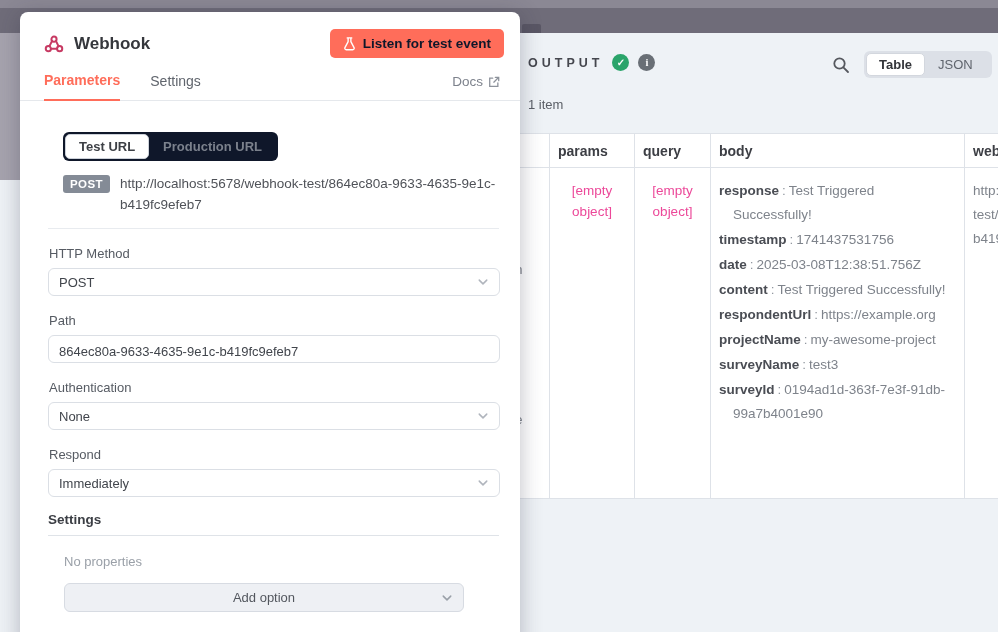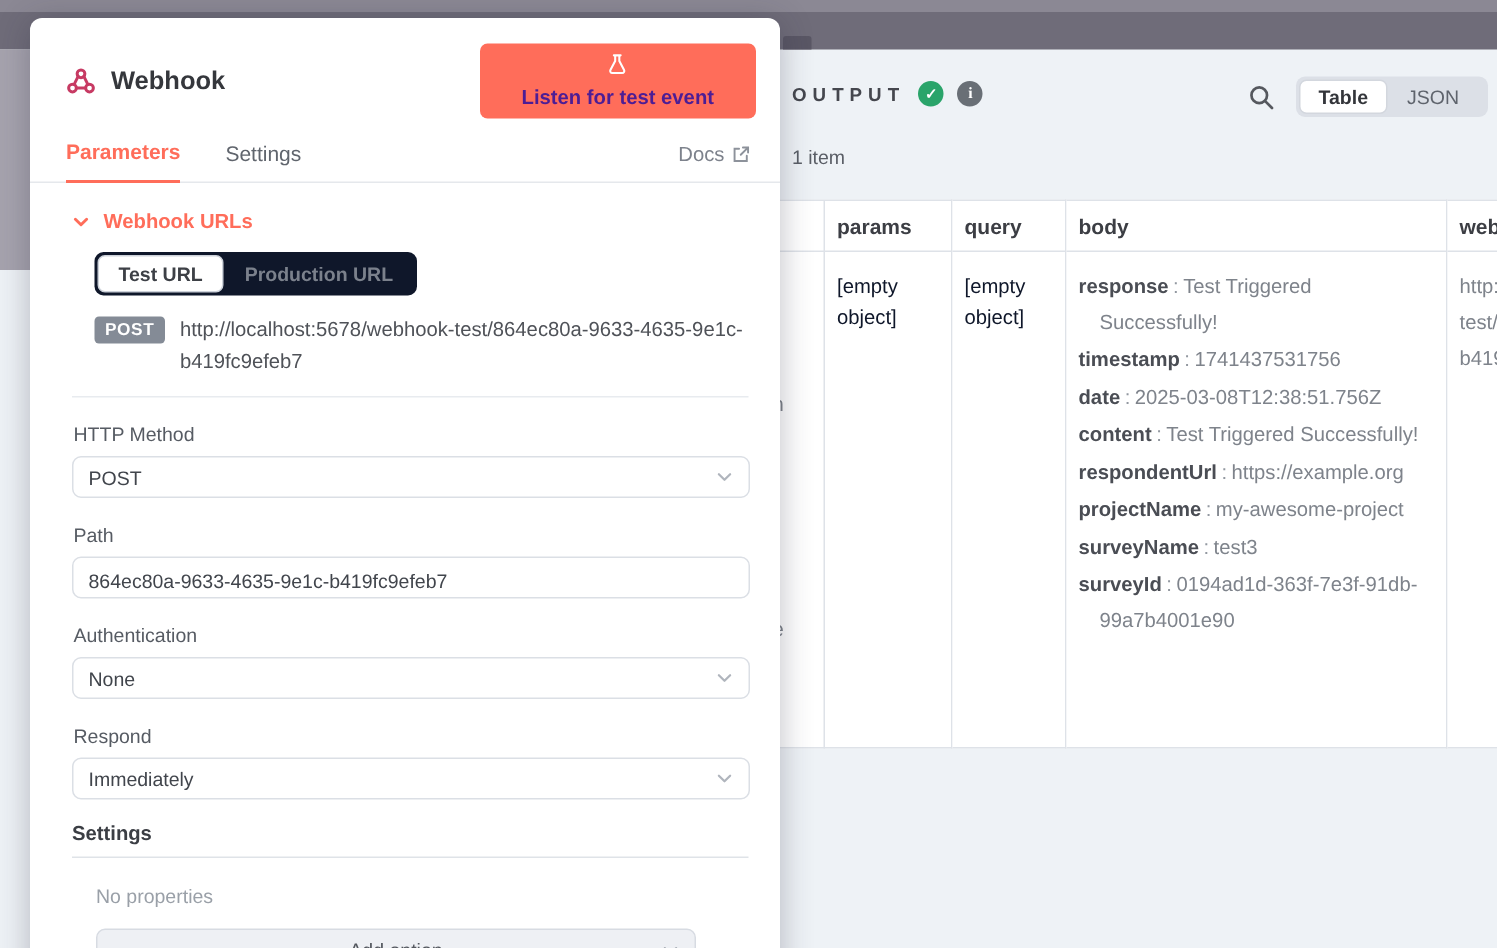--- a/index.html
+++ b/index.html
@@ -30,36 +30,36 @@
   .tbl { position:absolute; left:2px; top:100px; display:flex; flex-direction:column; }
   .trow { display:flex; }
   .tcell { border-right:1px solid #dee2e8; background:#fff; }
   .th { border-top:1px solid #dee2e8; border-bottom:1px solid #dee2e8; font-size:14px; font-weight:bold; color:#3c3e44; padding:9px 8px 8px 8px; }
   .td { padding:11px 8px; font-size:13.5px; line-height:24px; height:331px; border-bottom:1px solid #dee2e8; overflow:hidden; }
   .col-headers { width:40px; border-left:1px solid #dee2e8; position:relative; }
   .col-params { width:85px; }
   .col-query { width:76px; }
   .col-body { width:254px; }
   .col-webhookurl { width:250px; }
-  .empty-obj { color:#0f172a; line-height:21px; padding-top:1px; }
+  .empty-obj { color:#ec4899; line-height:21px; padding-top:1px;text-align:center; }
   .kv { padding-left:14px; text-indent:-14px; overflow-wrap:break-word; margin-bottom:1px; color:#7e838b; }
   .kv .k { font-weight:bold; color:#4a4d54; }
   .kv .sep { color:#9298a0; margin:0 3px; }
   .frag { position:absolute; left:4px; font-size:13.5px; color:#7e838b; }
   .frag-1 { top:90px; }
   .frag-2 { top:240px; }
   .url-line { white-space:nowrap; color:#7e838b; }
 
   
   .modal { position:absolute; left:20px; top:12px; width:500px; height:640px; background:#fff;
     border-radius:8px 8px 0 0; box-shadow:0 3px 22px rgba(40,40,60,.30); z-index:5; }
   .m-head { display:flex; align-items:center; padding:17px 16px 0 24px; }
   .m-title { font-size:17px; font-weight:bold; color:#35373c; margin-left:10px; flex:1; }
-  .listen-btn { display:flex; align-items:center; gap:7px; background:var(--accent); color:#4c1d95; border:none;
-    font-family:inherit; font-size:13.5px; font-weight:bold; padding:7px 28px; border-radius:5px; cursor:pointer;flex-direction:column; }
+  .listen-btn { display:flex; align-items:center; gap:7px; background:var(--accent); color:#0f172a; border:none;
+    font-family:inherit; font-size:13.5px; font-weight:bold; padding:7px 13px; border-radius:5px; cursor:pointer; }
   .m-tabs { display:flex; align-items:flex-end; padding:14px 20px 0 24px; border-bottom:1px solid #e5e8ec; }
   .m-tab { font-size:14px; padding:0 0 11px 0; margin-right:30px; color:#60656d; cursor:pointer; }
   .m-tab.active { color:var(--accent); font-weight:bold; border-bottom:2px solid var(--accent); margin-bottom:-1px; }
   .docs-link { margin-left:auto; display:flex; align-items:center; gap:5px; font-size:13.5px; color:#7d828c; padding-bottom:11px; cursor:pointer;text-align:center; }
   .m-body { padding:18px 21px 0 28px; }
 
   .section-title { display:flex; align-items:center; gap:9px; color:var(--accent); font-size:13.5px; font-weight:bold; cursor:pointer; }
   .url-toggle { display:inline-flex; background:#0f172a; border-radius:6px; padding:2px; margin:13px 0 0 15px; }
   .url-seg { padding:5px 14px; font-size:13px; font-weight:bold; color:#7b818c; border-radius:5px; cursor:pointer; white-space:nowrap; }
   .url-seg.active { background:#fff; color:#3d4046; border:1px solid #cdd2da; padding:4px 13px; }
@@ -189,28 +189,20 @@
         <span>
           <svg width="12" height="12" viewBox="0 0 14 14">
               <path d="M5.5 2.5H2v9.5h9.5V8M8.5 1.5H12.5V5.5M12.2 1.8 6.8 7.2" fill="none" stroke="#8d929b" stroke-width="1.5" stroke-linecap="round"></path>
             </svg>
         </span>
       </span>
     </div>
 
     <div class="m-body">
 
-      <div class="section-title">
-        <span>
-          <svg width="12" height="12" viewBox="0 0 16 16">
-              <path d="M3 5.5 8 10.5 13 5.5" fill="none" stroke="#ff6d5a" stroke-width="2.6" stroke-linecap="round" stroke-linejoin="round"></path>
-            </svg>
-        </span>
-        <span>Webhook URLs</span>
-      </div>
 
       <div class="url-toggle">
         <span class="url-seg active">Test URL</span>
         <span class="url-seg">Production URL</span>
       </div>
 
       <div class="url-row">
         <span class="method-badge">POST</span>
         <span class="url-text">http://localhost:5678/webhook-test/864ec80a-9633-4635-9e1c-b419fc9efeb7</span>
       </div>

